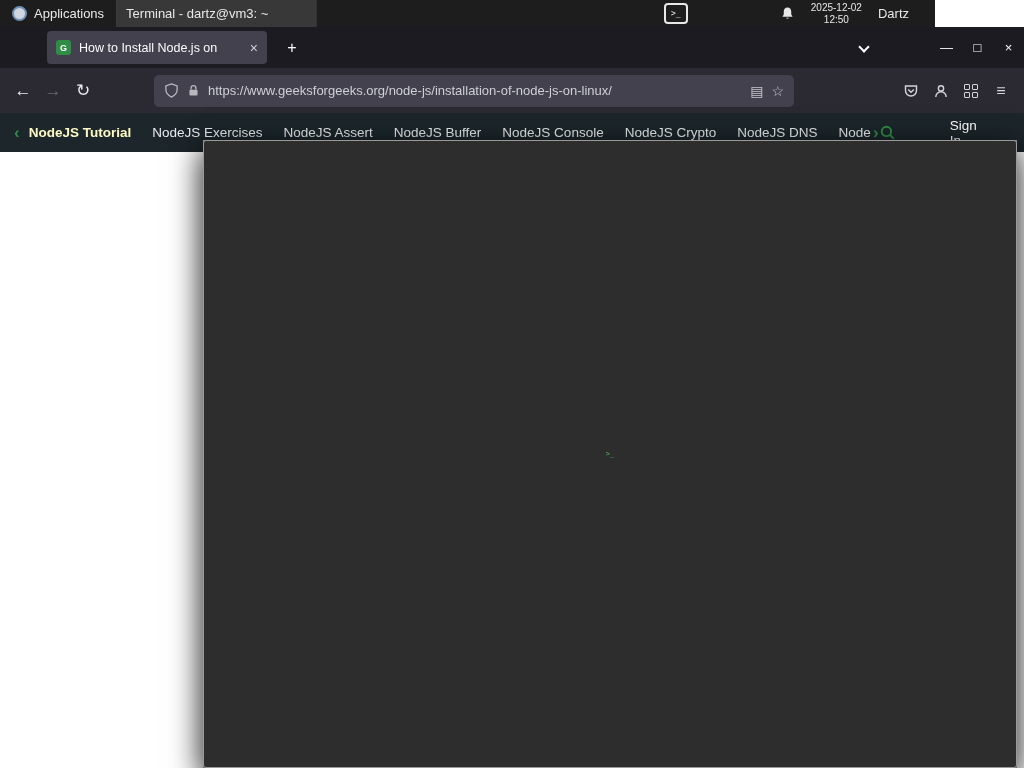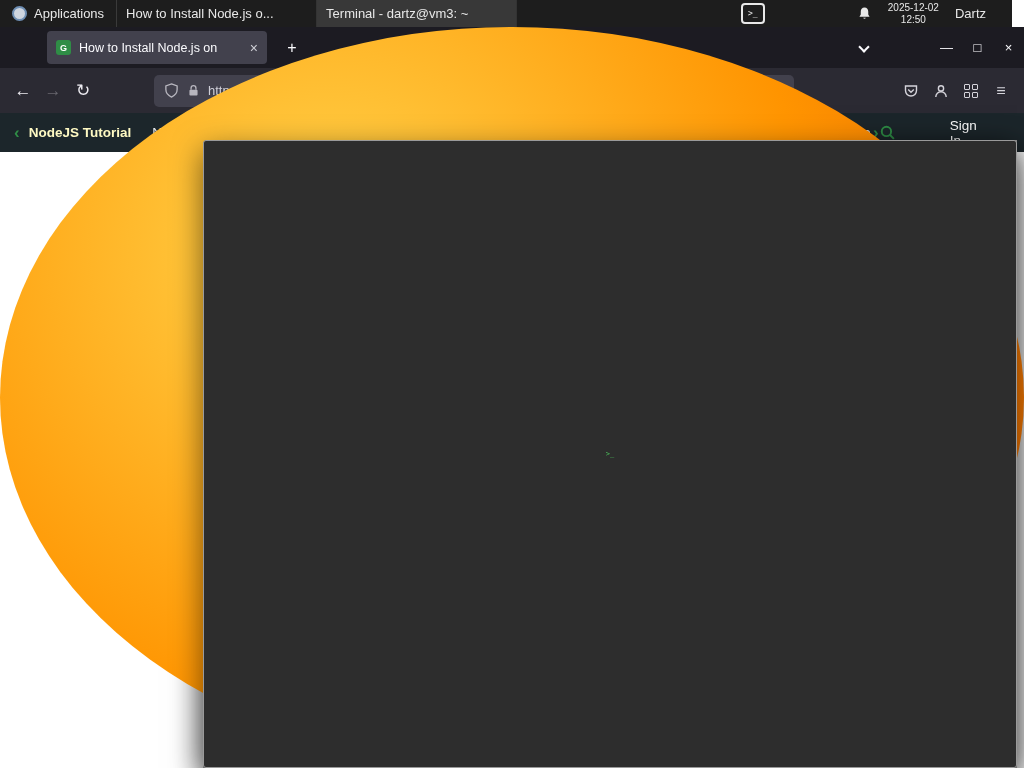--- a/index.html
+++ b/index.html
@@ -3,21 +3,21 @@
 <meta charset="utf-8">
 <style>
   * { box-sizing: border-box; margin: 0; padding: 0; }
   :root{
     --gfg:#2f8d46; --tgreen:#3fae4d; --tblue:#5558d6;
     --ffbar:#2b2a33; --ffstrip:#1c1b22; --fftab:#42414d;
   }
   html,body{width:1024px;height:768px;overflow:hidden;background:#fff;
     font-family:"Liberation Sans",sans-serif;}
   
-  .taskbar{position:absolute;top:0;left:0;width:1012px;height:27px;background:#1d1d1d;
+  .taskbar{position:absolute;top:0;left:0;width:935px;height:27px;background:#1d1d1d;
     display:flex;align-items:center;color:#e8e8e8;font-size:13px;z-index:40;}
   .apps-btn{display:flex;align-items:center;gap:7px;padding:0 12px;height:100%;}
   .apps-icon{width:15px;height:15px;border-radius:50%;background:#cfd6e0;
     border:2px solid #6f8fb4;}
   .tsep{width:1px;height:27px;background:#3a3a3a;}
   .task-btn{display:flex;align-items:center;gap:7px;width:200px;height:100%;
     padding:0 9px;border-right:1px solid #333;}
   .task-btn.active{background:#383838;}
   .task-btn span{white-space:nowrap;overflow:hidden;}
   .fav{width:15px;height:15px;border-radius:50%;flex:0 0 auto;}
@@ -109,24 +109,20 @@
 </style>
 </head>
 <body>
 
 <div class="taskbar">
   <div class="apps-btn">
     <span class="apps-icon"></span>
     <span>Applications</span>
   </div>
   <div class="tsep"></div>
-  <div class="task-btn">
-    <span class="fav ff"></span>
-    <span>How to Install Node.js o...</span>
-  </div>
   <div class="task-btn active">
     <span class="fav term">&gt;_</span>
     <span>Terminal - dartz@vm3: ~</span>
   </div>
   <div class="tray">
     <span>&gt;_</span>
   </div>
   <div class="bell">
     <svg width="15" height="15" viewBox="0 0 16 16">
         <path d="M8 1.5c-2.6 0-4 2-4 4.5v3L2.6 11.4h10.8L12 9V6c0-2.5-1.4-4.5-4-4.5z M6.6 12.6a1.5 1.5 0 0 0 2.8 0z" fill="#e8e8e8"></path>

